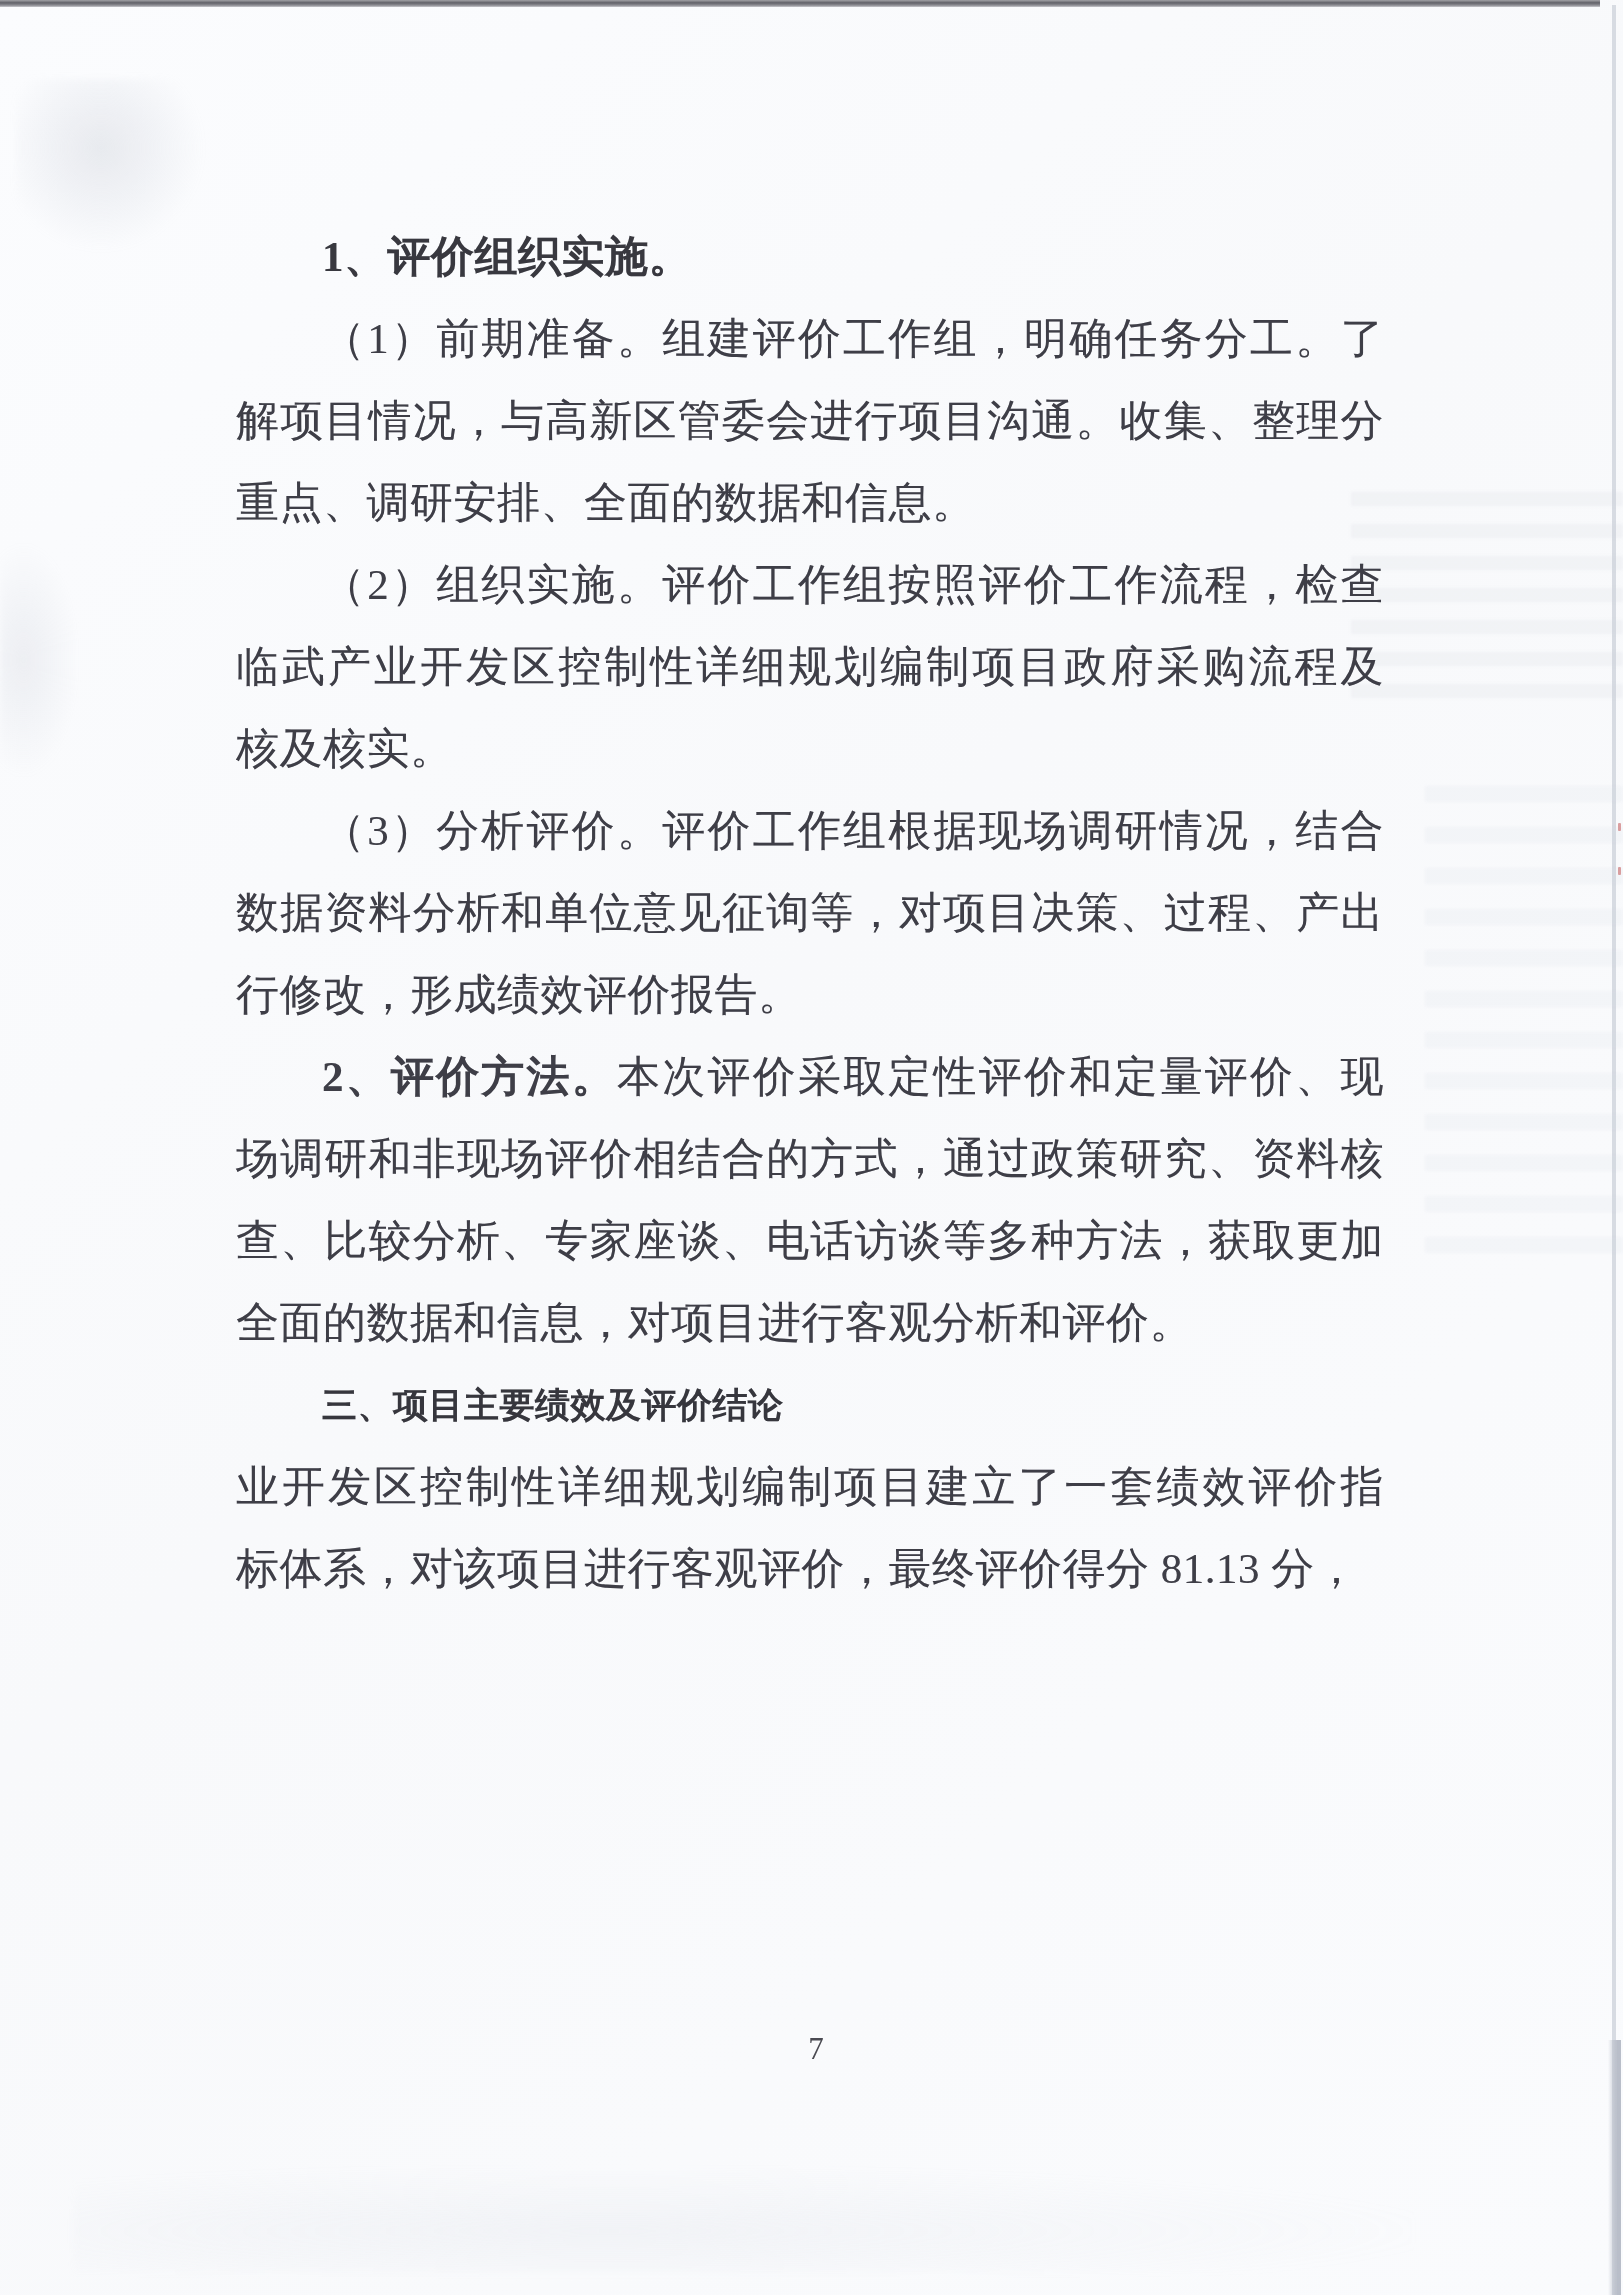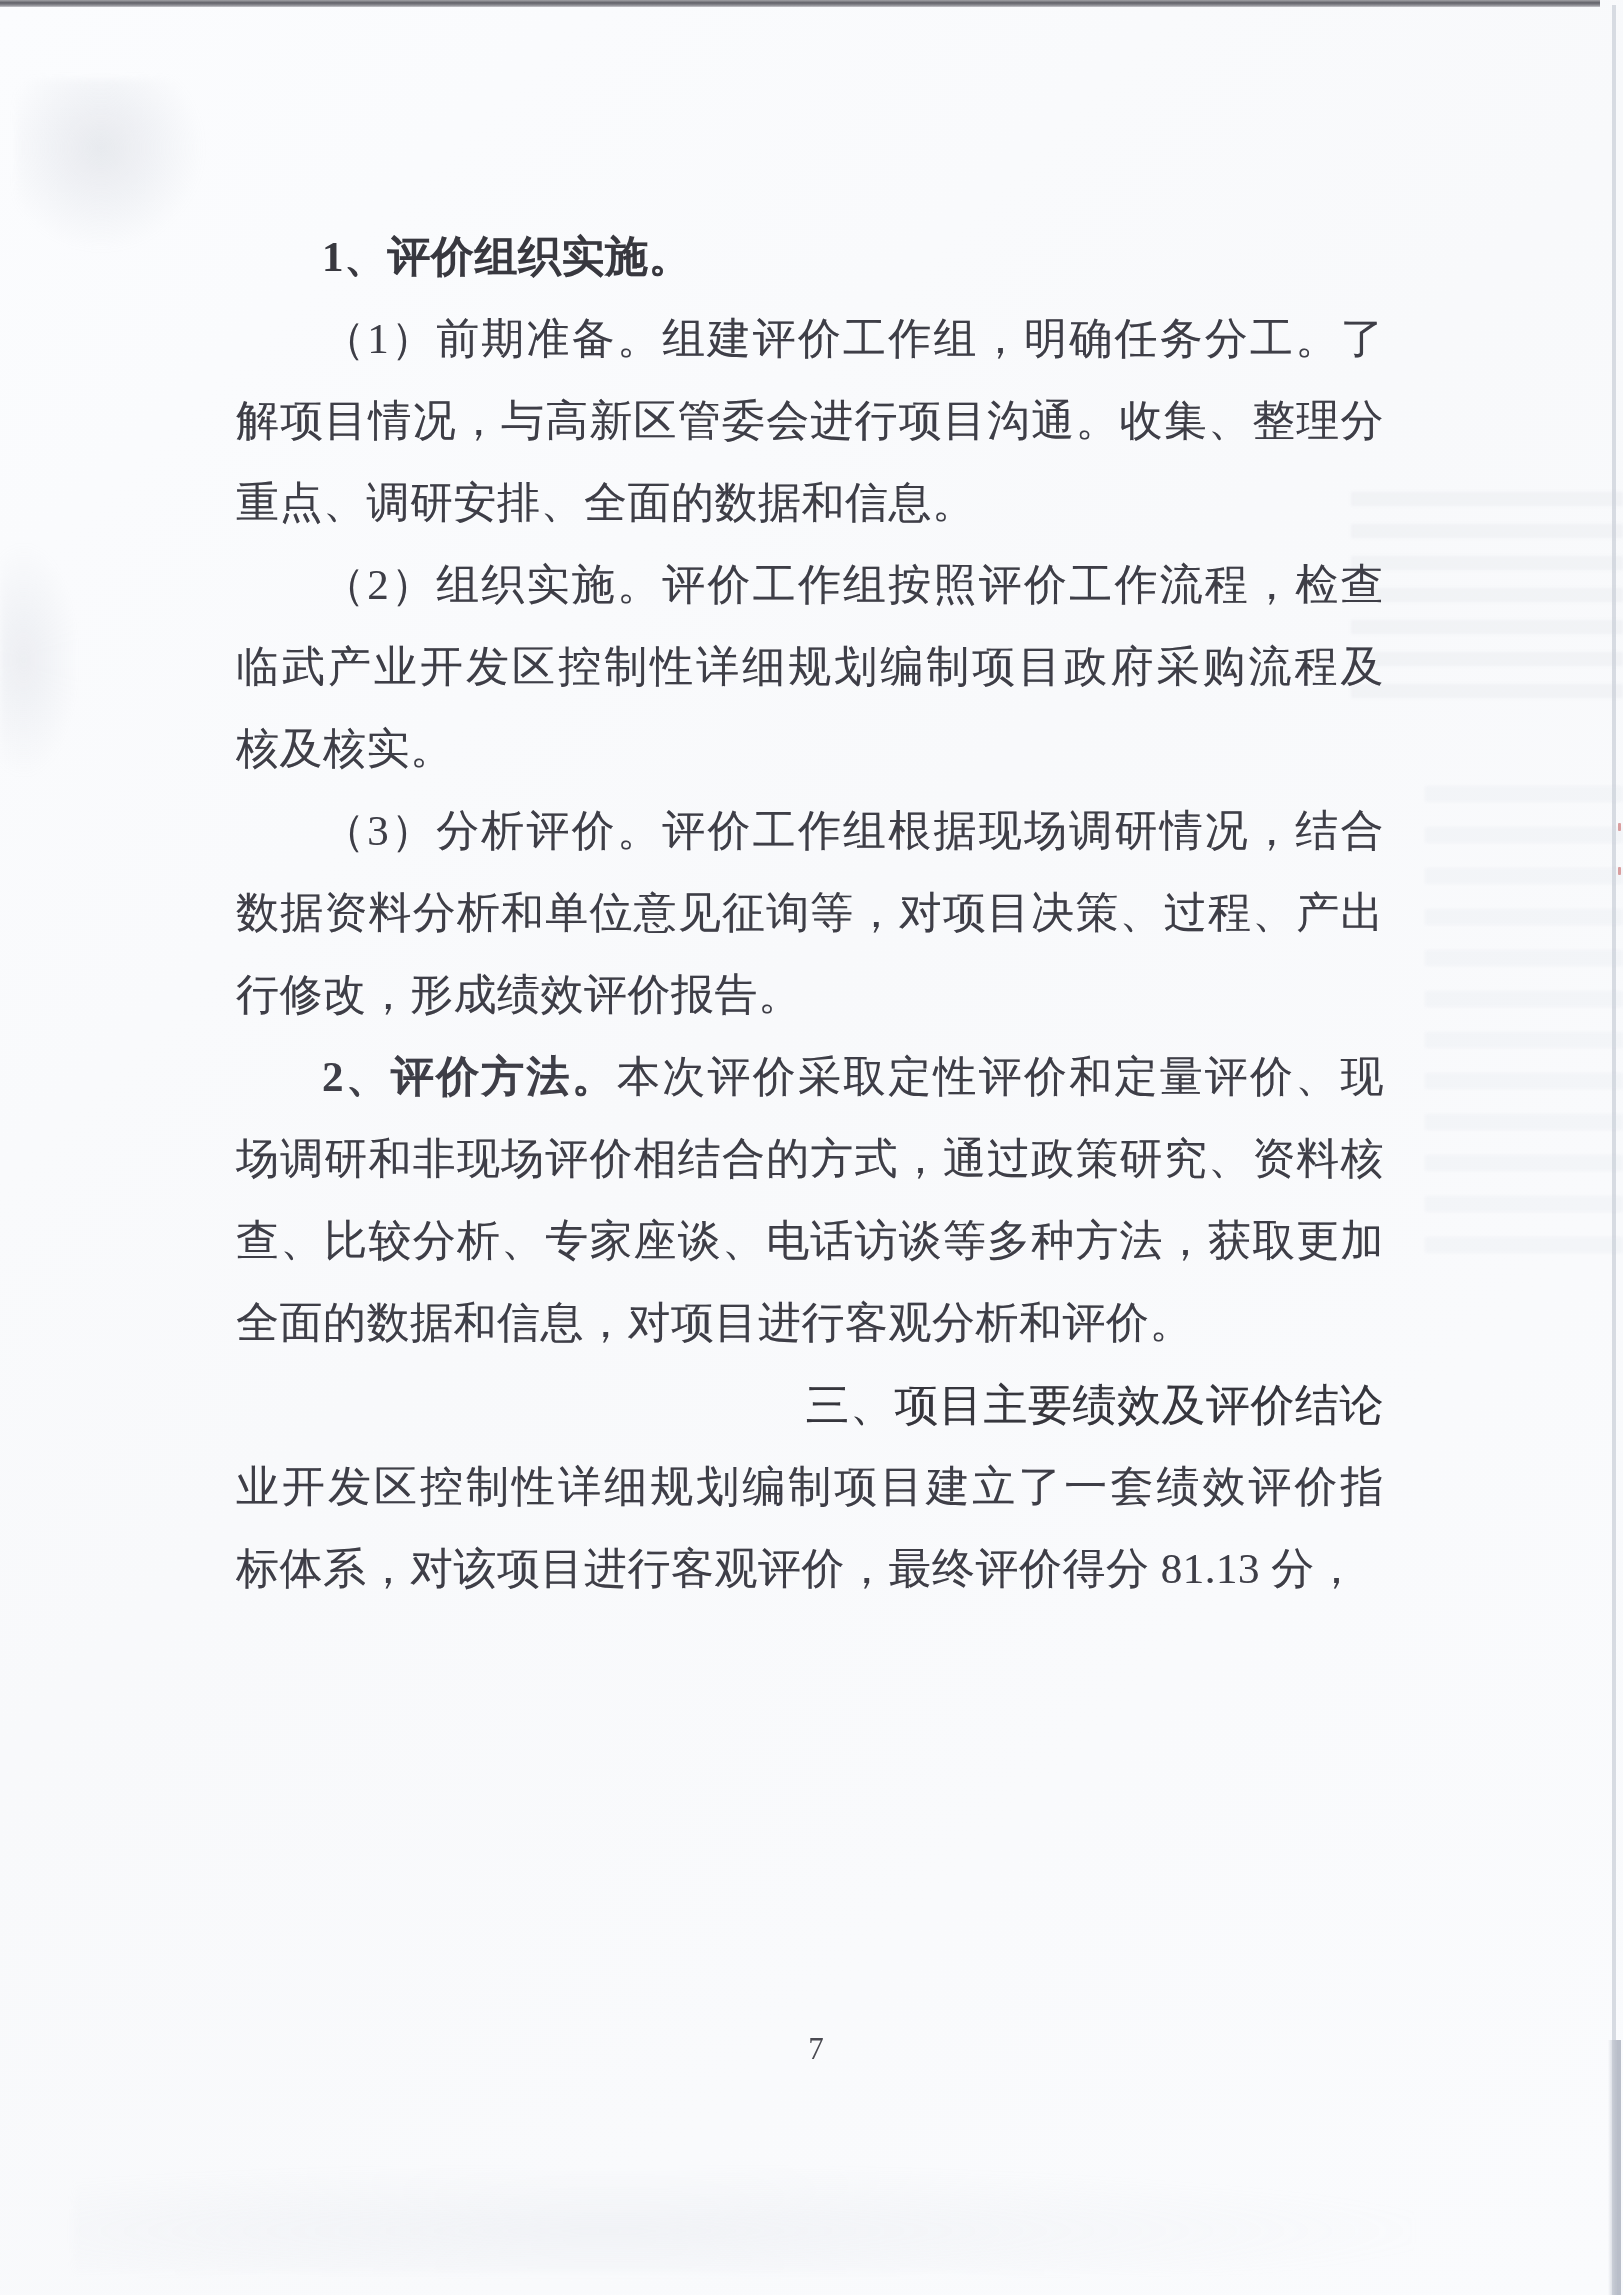--- a/index.html
+++ b/index.html
@@ -83,24 +83,23 @@
     text-align: justify;
     text-align-last: justify;
     text-justify: inter-character;
   }
   .line.nofill { text-align: left; }
   .line.indent { padding-left: 86px; }
   .line .bold-prefix { font-weight: 700; }
   .line.bold { font-weight: 700; color: #38383f; }
   .line.hei {
     font-family: "Liberation Sans", "DejaVu Sans", sans-serif;
-    font-weight: 400;
-    font-size: 44px;
+    font-weight: 700;
+    font-size: 35px;
     color: #36363d;
-    text-align: right;
   }
   #page-footer {
     position: absolute; left: 242px; top: 2031px; width: 1148px;
     text-align: center;
     font-family: "Liberation Serif", "DejaVu Serif", serif;
     font-size: 31px; color: #4a4a52;
     filter: blur(0.2px);
   }
 </style>
 </head>

